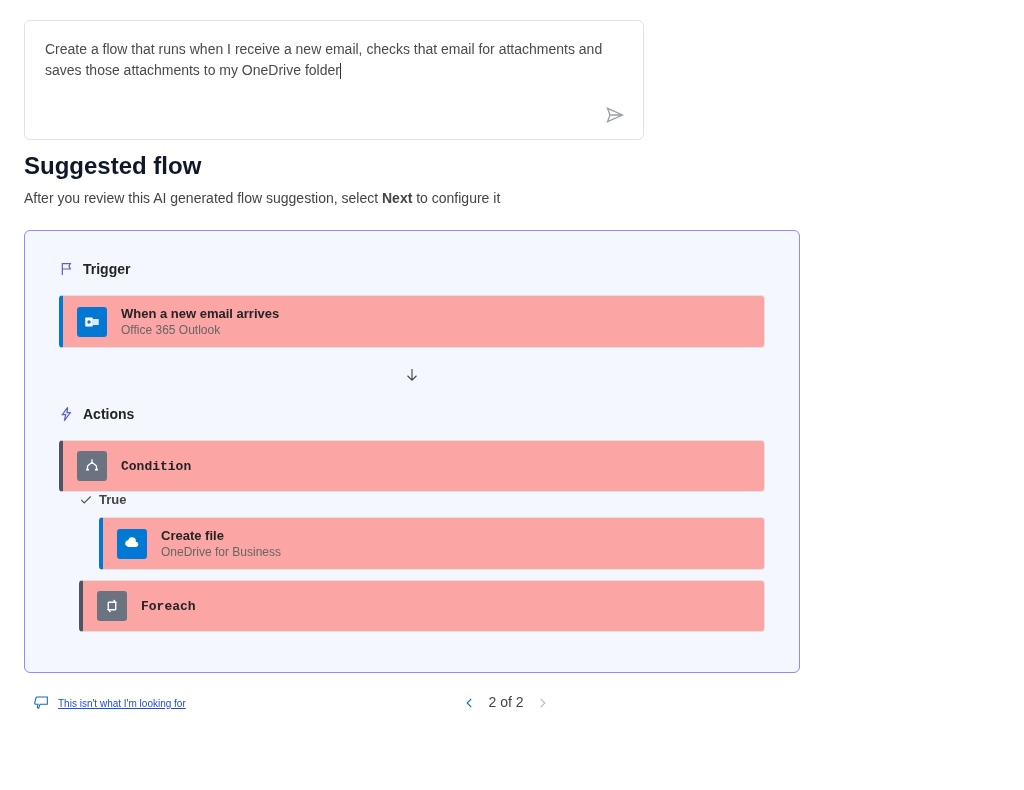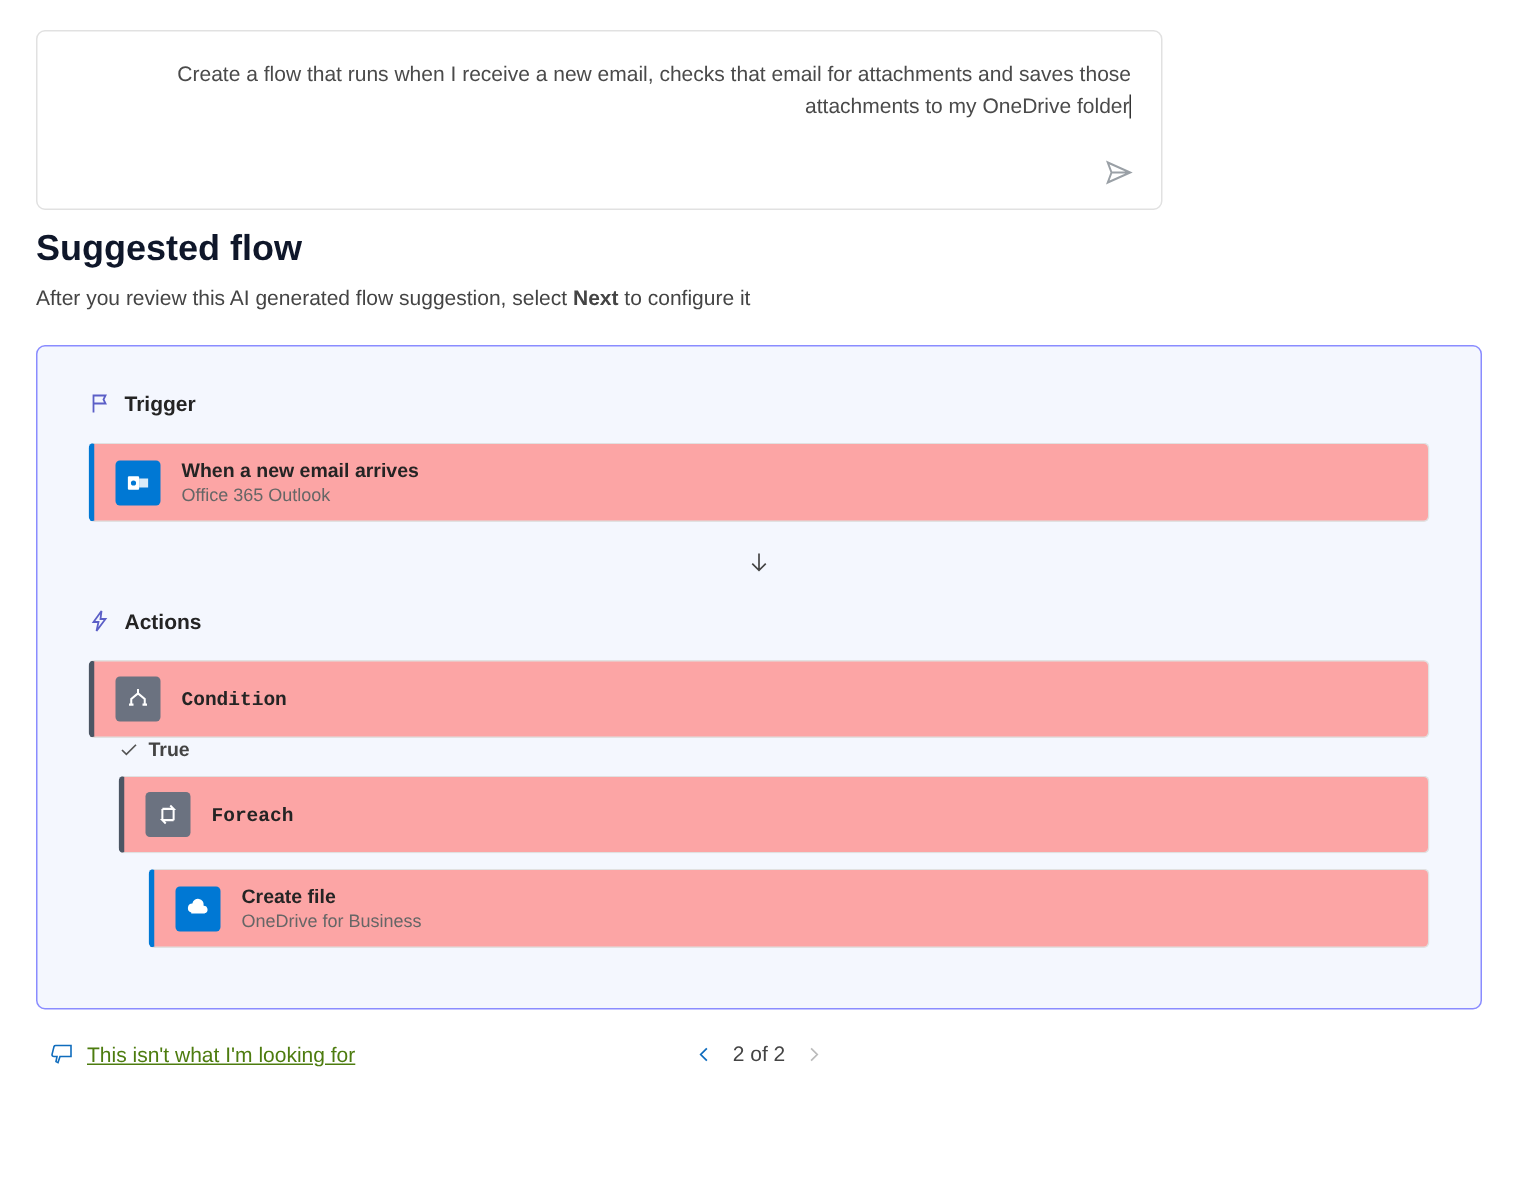--- a/index.html
+++ b/index.html
@@ -7,24 +7,23 @@
     font-family: "Segoe UI", -apple-system, BlinkMacSystemFont, sans-serif;
     background: #ffffff;
     color: #323130;
     padding: 20px 24px;
     width: 1024px;
   }
   .prompt-box {
     border: 1px solid #e1e1e1;
     border-radius: 6px;
     padding: 18px 20px 14px 20px;
-    width: 751px;
+    width: 620px;
     position: relative;
     min-height: 120px;
-    text-align: right;
   }
   .prompt-text {
     font-size: 14px;
     color: #4a4a4a;
     line-height: 1.5;
   }
   .cursor-bar {
     display: inline-block;
     width: 1px;
     height: 16px;
@@ -53,21 +52,21 @@
     color: #444;
     margin-top: 10px;
   }
   .bold { font-weight: 600; text-align: right; }
   .suggestion-card {
     margin-top: 24px;
     border: 1px solid #8a8cff;
     border-radius: 6px;
     background: #f4f7fe;
     padding: 30px 34px 40px 34px;
-    width: 964px;
+    width: 776px;
   }
   .section-header {
     display: flex;
     align-items: center;
     gap: 8px;
     font-size: 14px;
     font-weight: 600;
     color: #242424;
   }
   .section-header svg { flex-shrink: 0; }
@@ -126,24 +125,24 @@
   .indent-2 { margin-left: 40px; margin-top: 10px; }
   .footer-row {
     margin-top: 22px;
     display: flex;
     align-items: center;
     width: 964px;
     position: relative;
   }
   .feedback-link {
     display: flex;
-    align-items: flex-end;
+    align-items: center;
     gap: 8px;
-    color: #4d7c0f;
-    font-size: 14px;
+    color: #1d4ed8;
+    font-size: 10px;
     text-decoration: underline;
     cursor: pointer;
     padding-left: 10px;
   }
   .pager {
     position: absolute;
     left: 50%;
     transform: translateX(-50%);
     display: flex;
     align-items: flex-start;
@@ -223,41 +222,41 @@
     </div>
   </div>
 
   <div class="true-label">
     <svg width="14" height="14" viewBox="0 0 24 24" fill="none" stroke="#555" stroke-width="2">
       <path d="M4 12l5 5L20 6"></path>
     </svg>
     <span>True</span>
   </div>
 
+  <div class="step-card indent-2">
+    <div class="step-icon onedrive">
+      <svg width="18" height="18" viewBox="0 0 24 24" fill="#fff">
+        <path d="M6 15a4 4 0 0 1 1-7.87A5 5 0 0 1 17 9a3.5 3.5 0 0 1 1 6.85V16H6z"></path>
+      </svg>
+    </div>
+    <div class="step-text">
+      <span class="step-title">Create file</span>
+      <span class="step-sub">OneDrive for Business</span>
+    </div>
+  </div>
+
   <div class="step-card gray-accent indent-1">
     <div class="step-icon foreach">
       <svg width="18" height="18" viewBox="0 0 24 24" fill="none" stroke="#fff" stroke-width="1.8">
         <path d="M17 4h3v3 M20 4l-5 5 M7 20H4v-3 M4 20l5-5 M4 7V4h3 M4 4l5 5 M20 17v3h-3 M20 20l-5-5" opacity="0"></path>
         <path d="M7 7h10l-3-3 M17 17H7l3 3 M7 7v10 M17 7v10"></path>
       </svg>
     </div>
     <div class="step-text">
       <span class="step-title">Foreach</span>
-    </div>
-  </div>
-
-  <div class="step-card indent-2">
-    <div class="step-icon onedrive">
-      <svg width="18" height="18" viewBox="0 0 24 24" fill="#fff">
-        <path d="M6 15a4 4 0 0 1 1-7.87A5 5 0 0 1 17 9a3.5 3.5 0 0 1 1 6.85V16H6z"></path>
-      </svg>
-    </div>
-    <div class="step-text">
-      <span class="step-title">Create file</span>
-      <span class="step-sub">OneDrive for Business</span>
     </div>
   </div>
 
 </div>
 
 <div class="footer-row">
   <div class="feedback-link">
     <svg width="16" height="16" viewBox="0 0 24 24" fill="none" stroke="#0f6cbd" stroke-width="1.6">
       <path d="M17 3h3v11h-3 M17 14H9l-2 6-2-1 1-5H3a2 2 0 0 1-2-2l2-8a2 2 0 0 1 2-1h12"></path>
     </svg>

